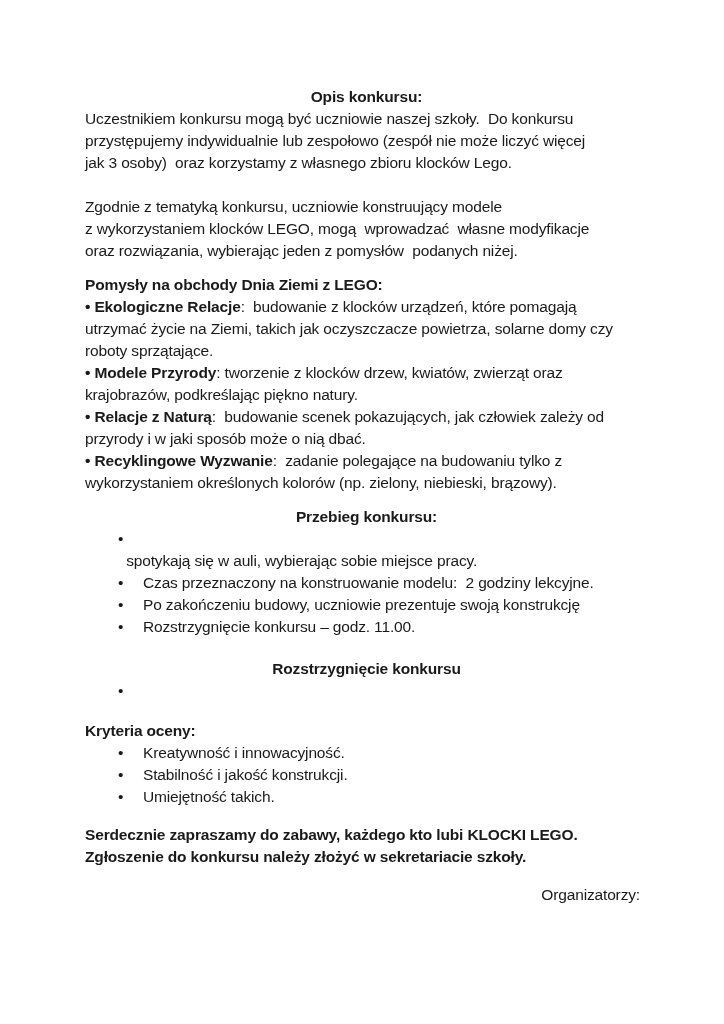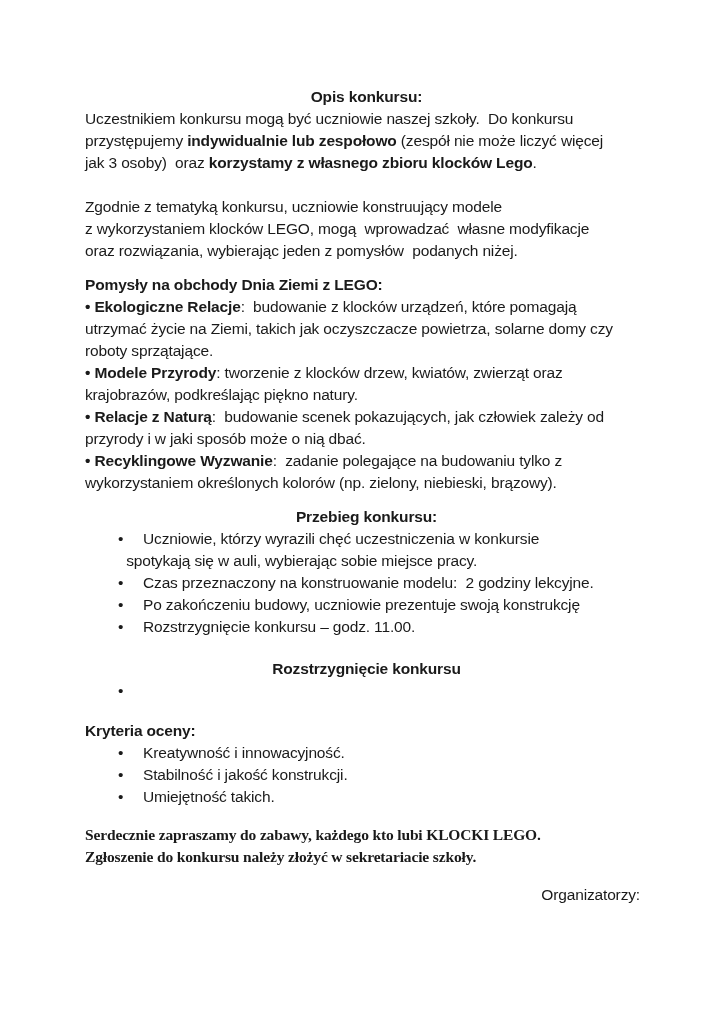--- a/index.html
+++ b/index.html
@@ -11,21 +11,21 @@
     line-height: 22px;
     letter-spacing: -0.15px;
   }
   .page {
     width: 724px;
     min-height: 1024px;
     background: #ffffff;
     padding: 86px 76px 40px 85px;
   }
   .pre { white-space: pre; }
-  .bold { font-weight: bold; }
+  .bold { font-weight: normal; }
 
   .doc-title { font-weight: bold; text-align: center; }
 
   .intro { margin-bottom: 22px; }
   .theme { margin-bottom: 12px; }
 
   .ideas-heading { font-weight: bold; }
   .idea { white-space: pre; }
   .idea .lead { font-weight: bold; }
   .ideas-block { margin-bottom: 12px; }
@@ -38,21 +38,21 @@
   .li .li-text { white-space: pre; }
   .li-cont { white-space: pre; padding-left: 37px; }
 
   .course-block { margin-bottom: 20px; }
   .resolution-block { margin-bottom: 18px; }
 
   .criteria-heading { font-weight: bold; }
   .criteria-block { margin-bottom: 16px; }
 
   .closing { font-weight: bold; margin-bottom: 16px; }
-  .closing p { white-space: pre; font-family: Liberation Serif, serif; }
+  .closing p { white-space: pre; }
 
   .signature { text-align: right; padding-right: 8px; }
 </style>
 </head>
 <body>
 
 <div class="page">
 
   <div class="doc-title">Opis konkursu:</div>
 
@@ -75,21 +75,20 @@
 przyrody i w jaki sposób może o nią dbać.</span></p>
     <p class="idea"><span class="lead">• Recyklingowe Wyzwanie</span><span>:  zadanie polegające na budowaniu tylko z
 wykorzystaniem określonych kolorów (np. zielony, niebieski, brązowy).</span></p>
   </div>
 
   <div class="course-block">
     <div class="section-heading">Przebieg konkursu:</div>
     <div class="list">
       <div class="li">
           <span class="dot">•</span>
-          <span class="li-text">Uczniowie, którzy wyrazili chęć uczestniczenia w konkursie</span>
         </div>
       <div class="li-cont"> spotykają się w auli, wybierając sobie miejsce pracy.</div>
       <div class="li">
           <span class="dot">•</span>
           <span class="li-text">Czas przeznaczony na konstruowanie modelu:  2 godziny lekcyjne.</span>
         </div>
       <div class="li">
           <span class="dot">•</span>
           <span class="li-text">Po zakończeniu budowy, uczniowie prezentuje swoją konstrukcję</span>
         </div>

